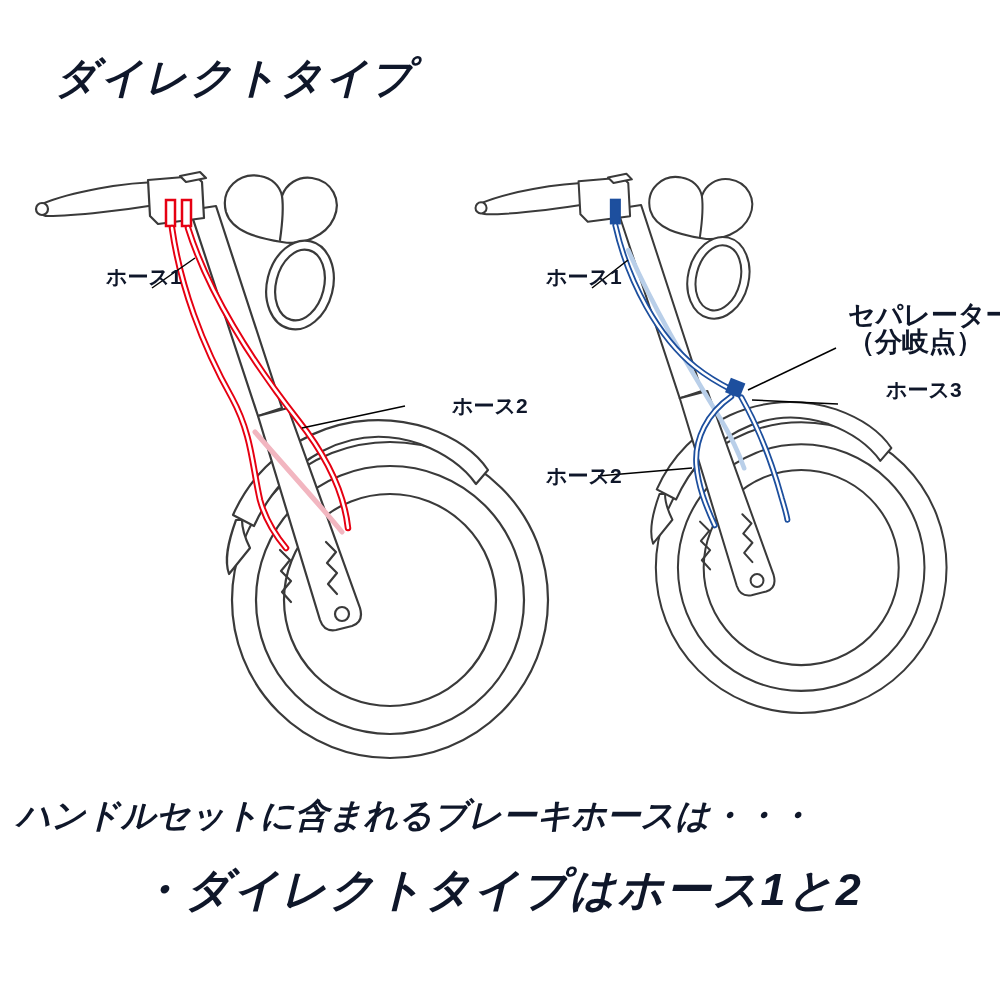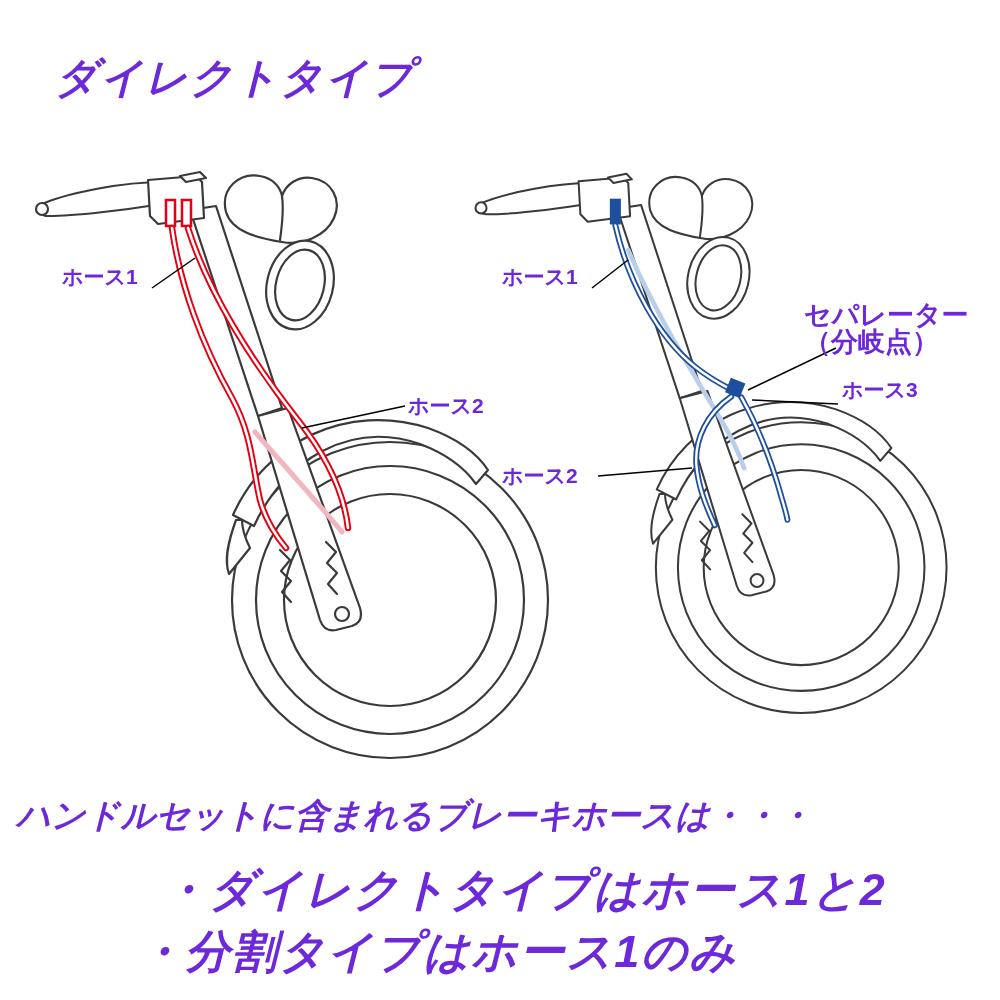--- a/index.html
+++ b/index.html
@@ -6,45 +6,45 @@
     --direct-hose:#e60012;
     --split-hose:#1d4f9e;
     --direct-hose-faint:#f2b6c0;
     --split-hose-faint:#b9cfe9;
     --line-art:#3a3a3a;
     --leader:#000000;
   }
   html,body{margin:0;padding:0;background:#fff;}
   .canvas{
     position:relative;width:1000px;height:1000px;background:#fff;overflow:hidden;
-    font-family:"Liberation Sans",sans-serif;color:#6d28d9;
+    font-family:"Liberation Sans",sans-serif;color:#0f172a;
   }
   svg.art{position:absolute;left:0;top:0;}
   .title{
     position:absolute;font-size:42px;font-weight:bold;font-style:italic;
     letter-spacing:2px;white-space:nowrap;
   }
   .title-left{left:55px;top:50px;}
   .title-right{left:622px;top:50px;}
   .hose-label{
-    position:absolute;font-size:21px;font-weight:bold;white-space:nowrap;
+    position:absolute;font-size:21px;font-weight:bold;white-space:nowrap;margin-left:44px;
   }
   .lbl-l-hose1{left:62px;top:263px;}
   .lbl-l-hose2{left:408px;top:392px;}
   .lbl-r-hose1{left:502px;top:263px;}
   .lbl-r-sep{left:804px;top:302px;line-height:27px;font-size:27px;}
   .lbl-r-hose3{left:842px;top:376px;}
   .lbl-r-hose2{left:502px;top:462px;}
   .footer-line1{
     position:absolute;left:0;top:793px;width:828px;text-align:center;
     font-size:34px;font-weight:bold;font-style:italic;white-space:nowrap;
   }
   .footer-line2{
     position:absolute;left:138px;top:860px;font-size:45px;font-weight:bold;
-    font-style:italic;letter-spacing:2px;white-space:nowrap;margin-left:24px;
+    font-style:italic;letter-spacing:2px;white-space:nowrap;
   }
   .footer-line3{
     position:absolute;left:138px;top:922px;font-size:45px;font-weight:bold;
     font-style:italic;letter-spacing:2px;white-space:nowrap;
   }
   
   .la{stroke:var(--line-art);stroke-width:2.2;stroke-linejoin:round;stroke-linecap:round;}
   .fw{fill:#fff;}
   .fn{fill:none;}
   
@@ -139,15 +139,14 @@
   <div class="hose-label lbl-r-hose1">ホース1</div>
   <div class="hose-label lbl-r-sep">
     <div>セパレーター</div>
     <div>（分岐点）</div>
   </div>
   <div class="hose-label lbl-r-hose3">ホース3</div>
   <div class="hose-label lbl-r-hose2">ホース2</div>
 
   <div class="footer-line1">ハンドルセットに含まれるブレーキホースは・・・</div>
   <div class="footer-line2">・ダイレクトタイプはホース1と2</div>
-  <div class="footer-line3">・分割タイプはホース1のみ</div>
 
 </div>
 
 </body></html>

